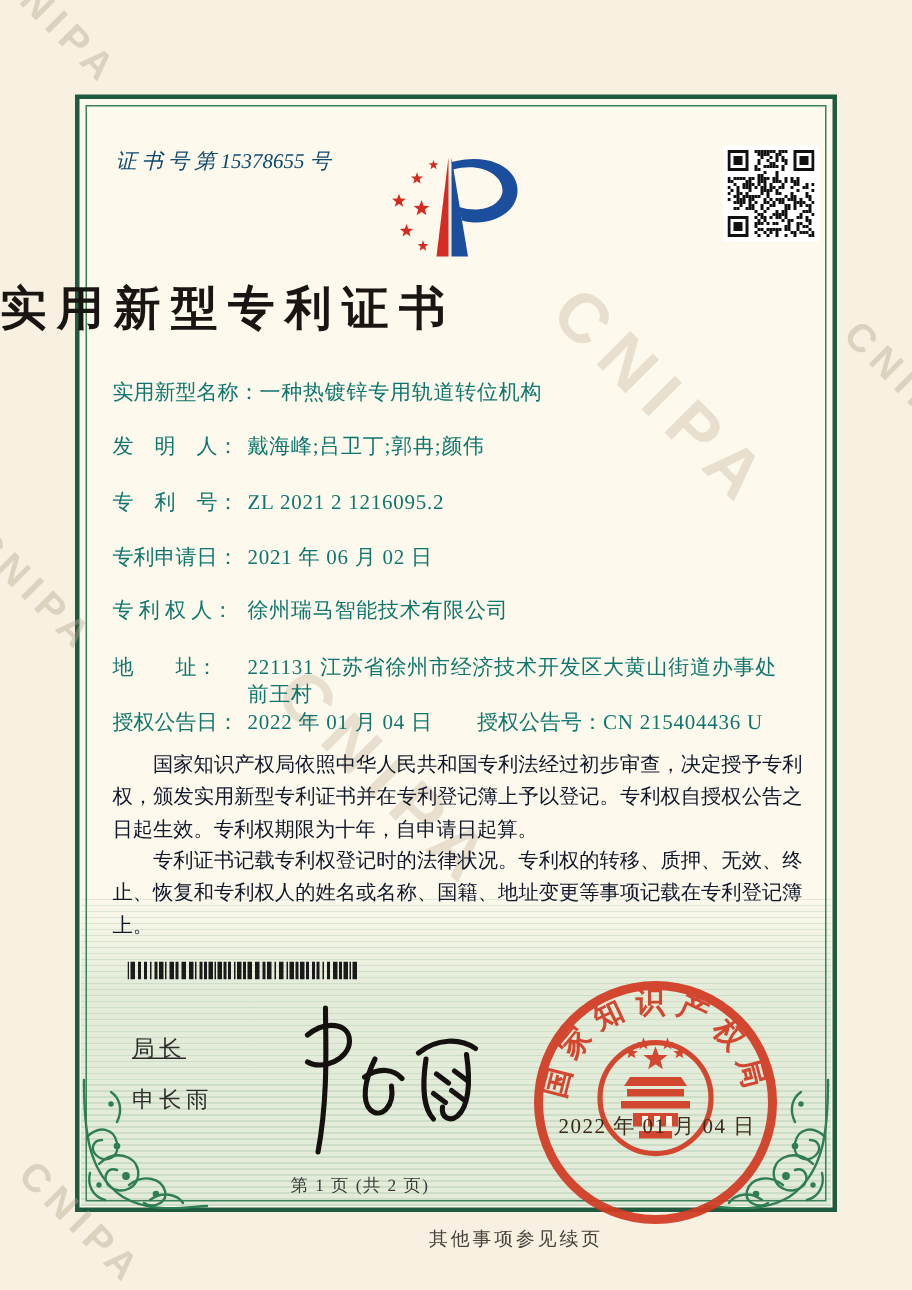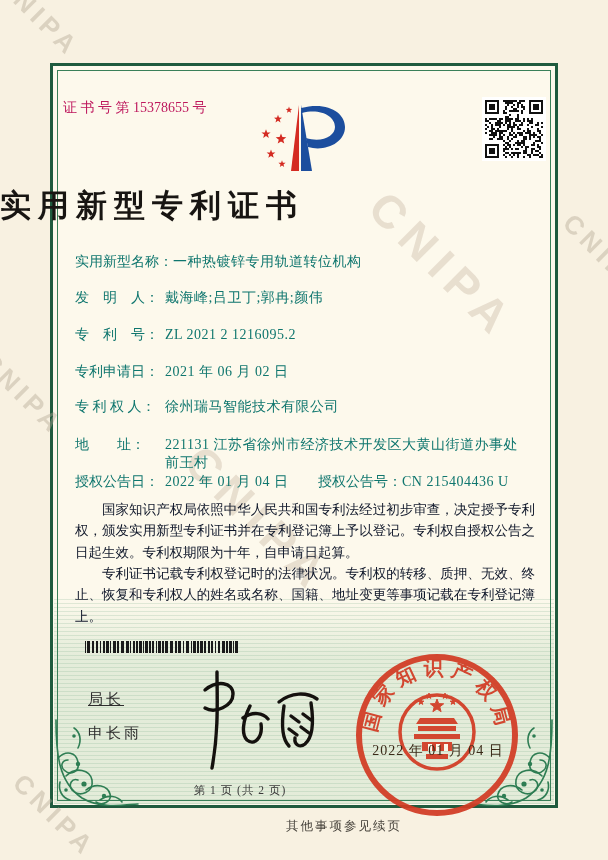--- a/index.html
+++ b/index.html
@@ -24,21 +24,21 @@
   .b-outer{left:50px;top:63px;width:508px;height:745px;border:3px solid #1f5b3e;
            background:#fdf9ec;box-sizing:border-box;z-index:0;}
   .b-inner{left:57px;top:70px;width:494px;height:731px;border:1px solid #3a8059;
            box-sizing:border-box;z-index:2;}
   .waves{left:54px;top:598px;width:500px;height:206px;z-index:1;
          background:
            repeating-linear-gradient(0deg, rgba(110,165,130,0.20) 0 1px, rgba(0,0,0,0) 1px 4px),
            linear-gradient(180deg, rgba(223,234,216,0) 0, rgba(214,229,207,0.65) 60px, rgba(214,229,207,0.65) 100%);}
 
   
-  .cert-no{left:63px;top:99px;font-size:14px;color:#be185d;z-index:3;}
+  .cert-no{left:77px;top:99px;font-size:14px;color:#0c4a6e;z-index:3;font-style:italic;}
   .logo{left:252px;top:101px;z-index:3;}
   .qr{left:482px;top:97px;width:64px;height:64px;background:#ffffff;z-index:3;
       display:flex;align-items:center;justify-content:center;}
   .title{left:0;width:608px;top:185px;font-size:31px;font-weight:bold;
          letter-spacing:7px;color:#181512;z-index:3;}
 
   
   .row{left:75px;font-size:14px;color:#0f766e;z-index:3;white-space:nowrap;}
   .flabel{display:inline-block;min-width:90px;}
   .fvalue{letter-spacing:0.5px;}

